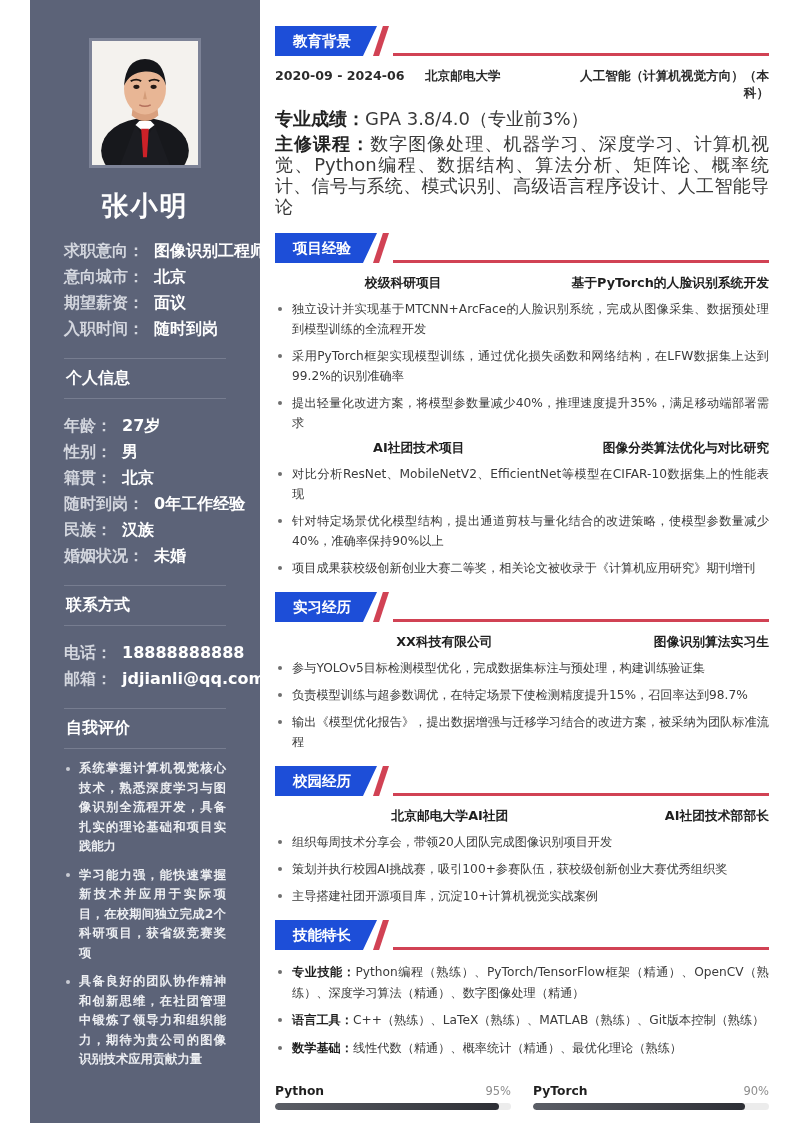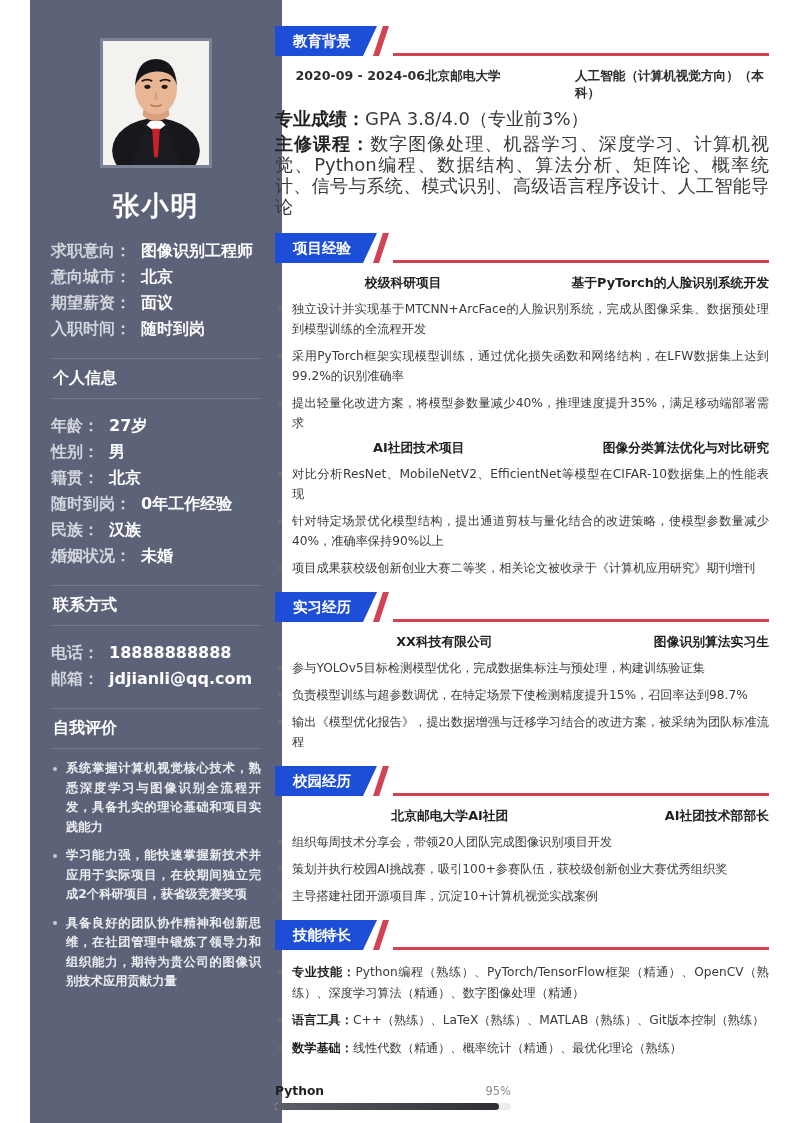--- a/index.html
+++ b/index.html
@@ -13,23 +13,23 @@
     position: relative;
     width: 794px; height: 1123px;
     background: #ffffff;
     display: flex;
   }
 
   
   .sidebar {
     position: absolute;
     left: 30px; top: 0;
-    width: 252px; height: 1123px;
+    width: 230px; height: 1123px;
     background: #5c6378;
-    padding: 0 21px;
+    padding: 0 34px;
     color: #ffffff;
   }
   .avatar-wrap {
     margin: 38px auto 0;
     width: 112px; height: 130px;
     border: 3px solid #7d8397;
     background: #f2f0ec;
     overflow: hidden;
     display: block;
   }
@@ -133,23 +133,23 @@
   }
 
   .edu-row {
     display: flex;
     align-items: baseline;
     font-size: 12.6px;
     font-weight: bold;
     color: #2b2b2b;
     margin-bottom: 6px;
   }
-  .edu-date { flex: 0 0 150px; text-align: right; }
+  .edu-date { flex: 0 0 150px; }
   .edu-school { flex: 0 0 150px; }
-  .edu-major { flex: 1; text-align: left; }
+  .edu-major { flex: 1; text-align: right; }
 
   .line {
     font-size: 18px;
     line-height: 21px;
     color: #3a3a3a;
     margin-bottom: 4px;
     text-align: justify;
   }
   .line b { font-weight: bold; color: #222; }
 
@@ -426,17 +426,26 @@
       <div class="bars">
         <div class="bar-item">
           <div class="bar-top">
             <span class="bar-label">Python</span>
             <span class="bar-pct">95%</span>
           </div>
           <div class="bar-track">
             <div class="bar-fill" style="width: 95%;"></div>
           </div>
         </div>
+        <div class="bar-item">
+          <div class="bar-top">
+            <span class="bar-label">PyTorch</span>
+            <span class="bar-pct">90%</span>
+          </div>
+          <div class="bar-track">
+            <div class="bar-fill" style="width: 90%;"></div>
+          </div>
+        </div>
       </div>
     </section>
 
   </main>
 </div>
 
 </body></html>

